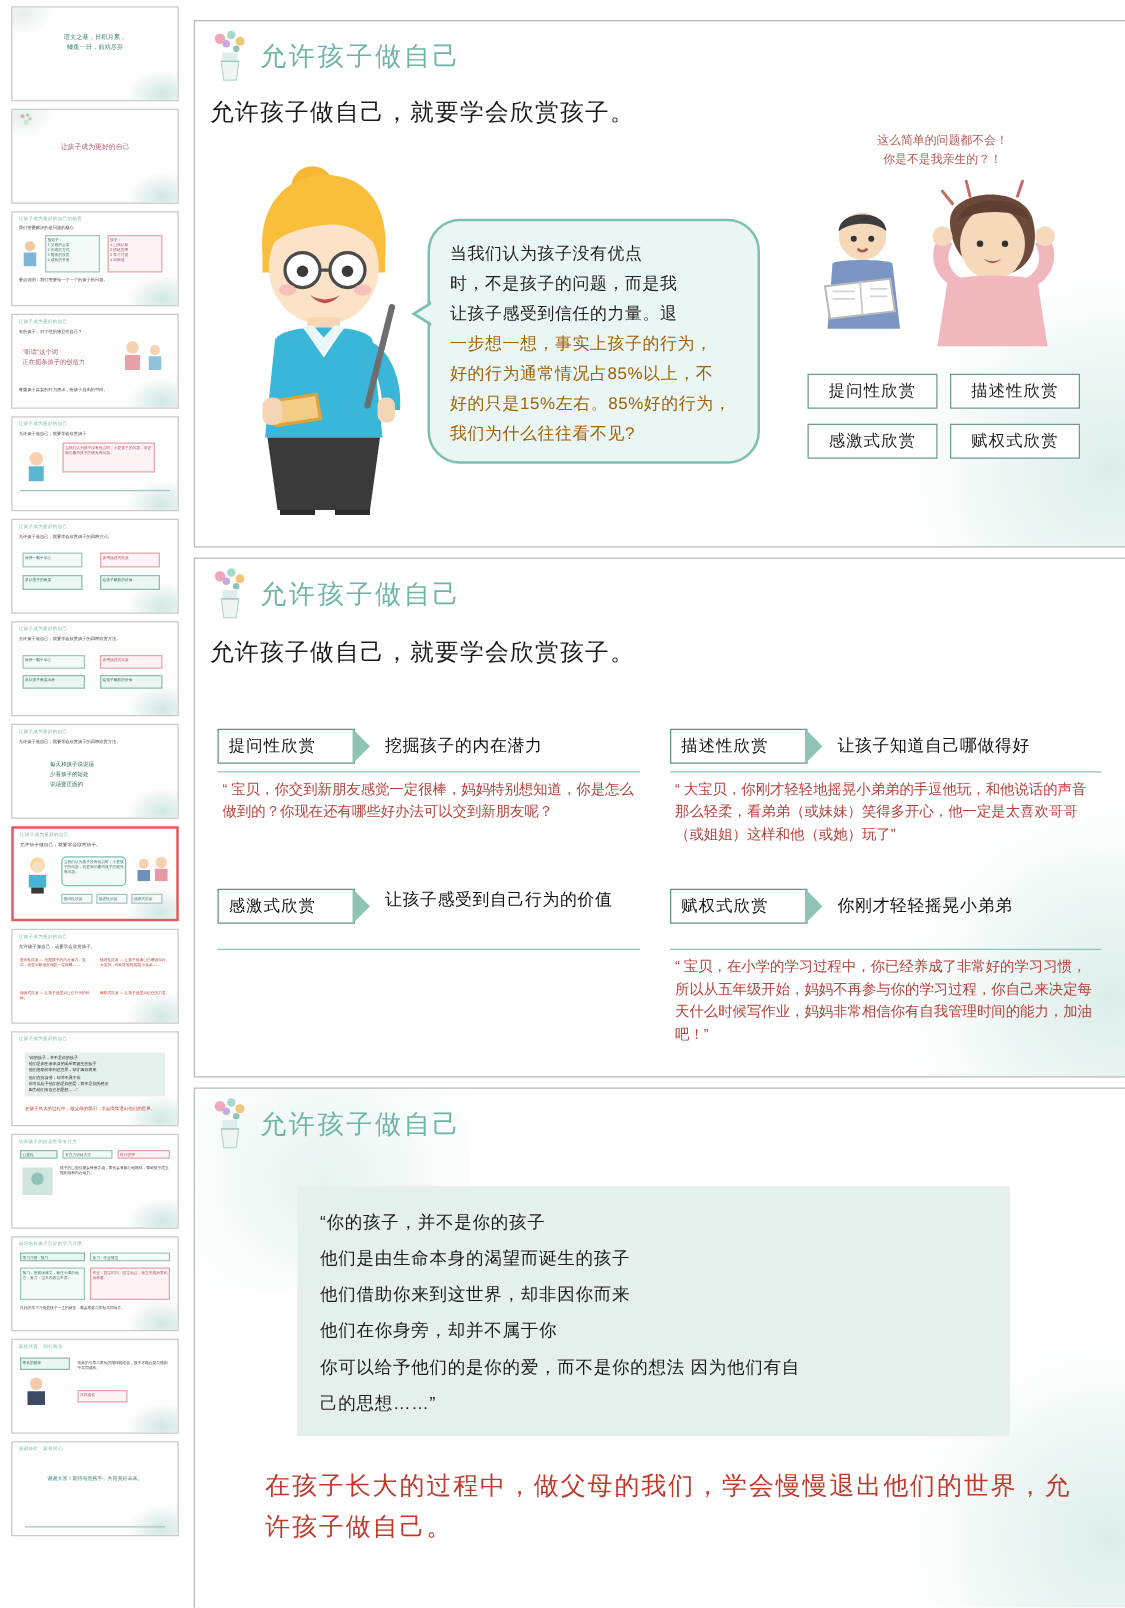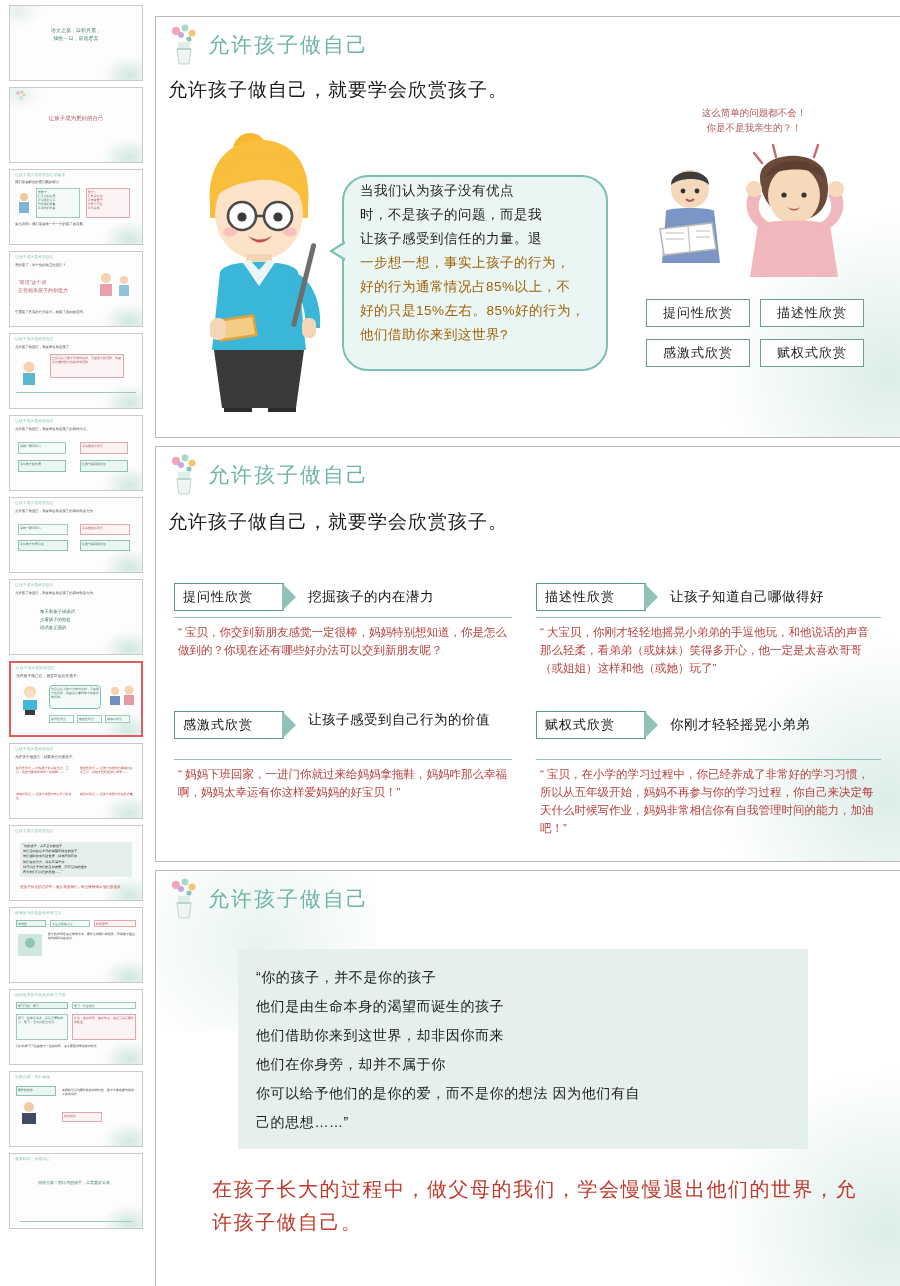--- a/index.html
+++ b/index.html
@@ -99,21 +99,21 @@
     white-space:nowrap;
   }
   .s1 .headline{left:12px;top:60px;}
   .s2 .headline{left:12px;top:62px;}
 
   
   .teacher{position:absolute;left:24px;top:105px;width:182px;height:290px;}
   .bubble{
     position:absolute;left:186px;top:158px;width:266px;height:196px;
     background:#eaf6f3;border:2px solid #7cc0b2;border-radius:26px;
-    box-sizing:border-box;padding:2px 16px 10px 16px;
+    box-sizing:border-box;padding:14px 16px 10px 16px;
   }
   .bubble .line{font-size:13.5px;line-height:24px;letter-spacing:.5px;color:#222;}
   .bubble .red{color:#a16207;}
   .bubble:after{
     content:"";position:absolute;left:-15px;top:64px;width:0;height:0;
     border-top:10px solid transparent;border-bottom:10px solid transparent;
     border-right:16px solid #7cc0b2;
   }
   .bubble:before{
     content:"";position:absolute;left:-11px;top:66px;width:0;height:0;z-index:2;
@@ -406,21 +406,21 @@
       <rect x="88" y="286" width="28" height="6" fill="#2b2b2b"></rect>
     </svg>
 
     <div class="bubble">
       <div class="line">当我们认为孩子没有优点</div>
       <div class="line">时，不是孩子的问题，而是我</div>
       <div class="line">让孩子感受到信任的力量。退</div>
       <div class="line red">一步想一想，事实上孩子的行为，</div>
       <div class="line red">好的行为通常情况占85%以上，不</div>
       <div class="line red">好的只是15%左右。85%好的行为，</div>
-      <div class="line red">他们借助你来到这世界?</div>
+      <div class="line red">我们为什么往往看不见?</div>
     </div>
 
     <div class="kidtalk" style="white-space:pre-line;">这么简单的问题都不会！
 你是不是我亲生的？！</div>
 
     <svg class="cartoon" viewBox="0 0 230 150">
 
       <circle cx="48" cy="52" r="19" fill="#f6d9bb"></circle>
       <path d="M29 48 C29 30 67 30 67 48 C60 40 38 40 29 48 Z" fill="#3d3d3d"></path>
       <circle cx="41" cy="54" r="2.4" fill="#333"></circle>
@@ -488,21 +488,20 @@
     <div class="subtitle" style="left:514px;top:141px;">让孩子知道自己哪做得好</div>
     <div class="hr-t" style="left:380px;top:170px;width:345px;"></div>
     <div class="quote" style="left:384px;top:176px;width:340px;">“ 大宝贝，你刚才轻轻地摇晃小弟弟的手逗他玩，和他说话的声音那么轻柔，看弟弟（或妹妹）笑得多开心，他一定是太喜欢哥哥（或姐姐）这样和他（或她）玩了”</div>
 
     <div class="arrowtag" style="left:18px;top:264px;width:110px;">
       <span>感激式欣赏</span>
       <span class="ar"></span>
     </div>
     <div class="subtitle" style="left:152px;top:262px;width:200px;white-space:normal;line-height:21px;">让孩子感受到自己行为的价值</div>
     <div class="hr-t" style="left:18px;top:312px;width:338px;"></div>
-    <div class="quote" style="left:22px;top:318px;width:336px;">“ 妈妈下班回家，一进门你就过来给妈妈拿拖鞋，妈妈咋那么幸福啊，妈妈太幸运有你这样爱妈妈的好宝贝！”</div>
 
     <div class="arrowtag" style="left:380px;top:264px;width:110px;">
       <span>赋权式欣赏</span>
       <span class="ar"></span>
     </div>
     <div class="subtitle" style="left:514px;top:269px;">你刚才轻轻摇晃小弟弟</div>
     <div class="hr-t" style="left:380px;top:312px;width:345px;"></div>
     <div class="quote" style="left:384px;top:318px;width:340px;">“ 宝贝，在小学的学习过程中，你已经养成了非常好的学习习惯，所以从五年级开始，妈妈不再参与你的学习过程，你自己来决定每天什么时候写作业，妈妈非常相信你有自我管理时间的能力，加油吧！”</div>
   </div>
 

